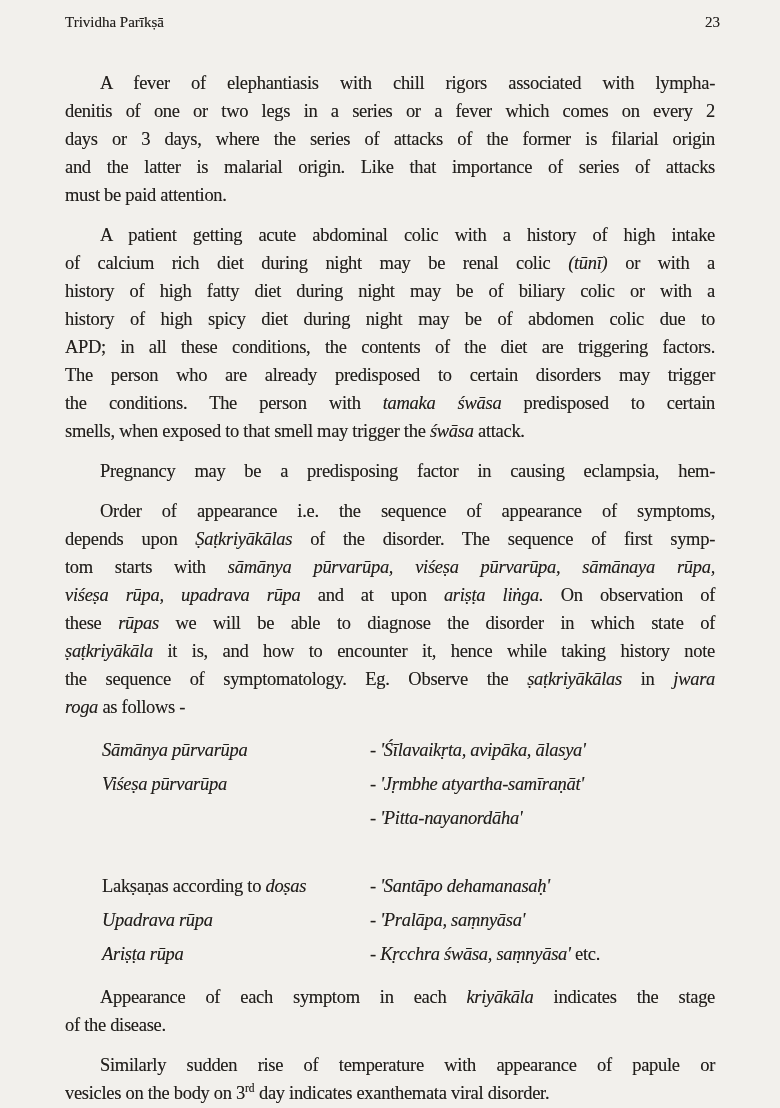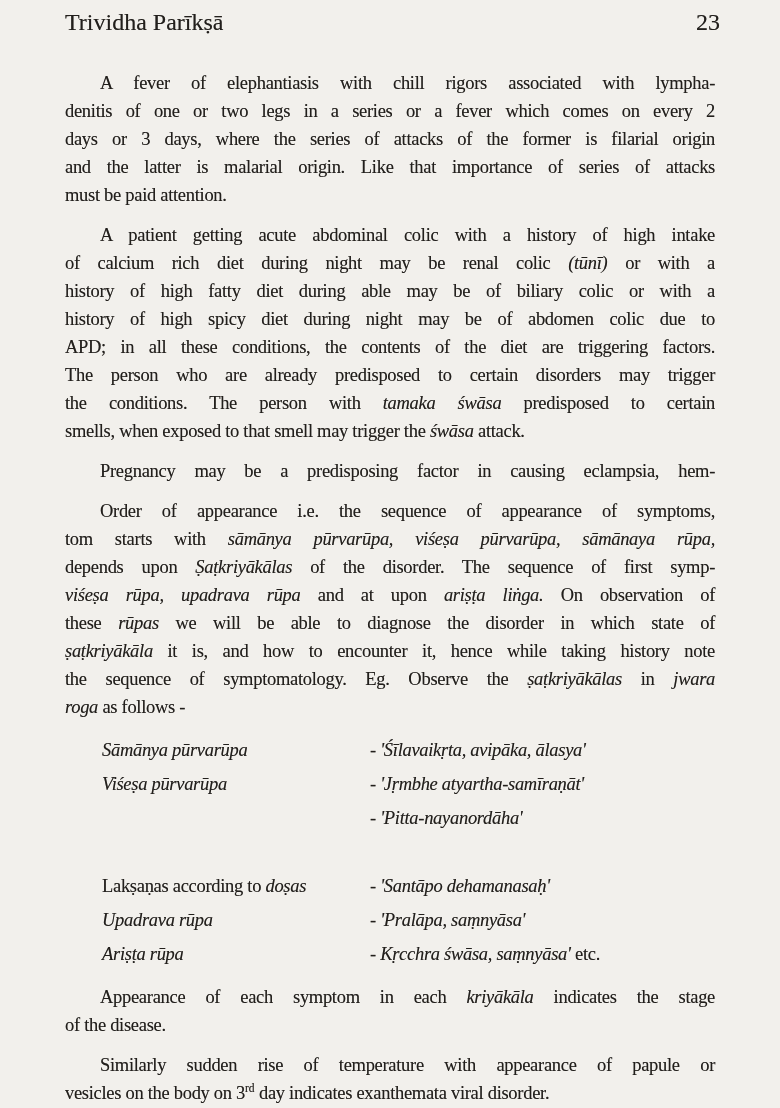--- a/index.html
+++ b/index.html
@@ -8,21 +8,21 @@
     width:780px;height:1108px;
     background:#f2f0ec;
     font-family:"Liberation Serif","DejaVu Serif",serif;
     color:#221f1c;
     overflow:hidden;
     text-shadow:0 0 0.5px rgba(20,18,16,0.45);
   }
   .hdr{
     display:flex;justify-content:space-between;align-items:flex-start;
     padding:10px 60px 0 65px;
-    font-size:24px;line-height:24px;
+    font-size:15px;line-height:24px;
   }
   .body{
     padding:23px 65px 0 65px;
     font-size:18.5px;
     letter-spacing:-0.3px;
   }
   .para{margin:12px 0 12px 0;}
   .line{
     line-height:28px;height:28px;
     text-align:justify;text-align-last:justify;
@@ -49,34 +49,34 @@
       <div class="para">
         <div class="line first"><span>A fever of elephantiasis with chill rigors associated with lympha-</span></div>
         <div class="line"><span>denitis of one or two legs in a series or a fever which comes on every 2</span></div>
         <div class="line"><span>days or 3 days, where the series of attacks of the former is filarial origin</span></div>
         <div class="line"><span>and the latter is malarial origin. Like that importance of series of attacks</span></div>
         <div class="line last"><span>must be paid attention.</span></div>
       </div>
       <div class="para">
         <div class="line first"><span>A patient getting acute abdominal colic with a history of high intake</span></div>
         <div class="line"><span>of calcium rich diet during night may be renal colic </span><i>(tūnī)</i><span> or with a</span></div>
-        <div class="line"><span>history of high fatty diet during able may be of biliary colic or with a</span></div>
+        <div class="line"><span>history of high fatty diet during night may be of biliary colic or with a</span></div>
         <div class="line"><span>history of high spicy diet during night may be of abdomen colic due to</span></div>
         <div class="line"><span>APD; in all these conditions, the contents of the diet are triggering factors.</span></div>
         <div class="line"><span>The person who are already predisposed to certain disorders may trigger</span></div>
         <div class="line"><span>the conditions. The person with </span><i>tamaka śwāsa</i><span> predisposed to certain</span></div>
         <div class="line last"><span>smells, when exposed to that smell may trigger the </span><i>śwāsa</i><span> attack.</span></div>
       </div>
       <div class="para">
         <div class="line first"><span>Pregnancy may be a predisposing factor in causing eclampsia, hem-</span></div>
       </div>
       <div class="para">
         <div class="line first"><span>Order of appearance i.e. the sequence of appearance of symptoms,</span></div>
+        <div class="line"><span>depends upon </span><i>Ṣaṭkriyākālas</i><span> of the disorder. The sequence of first symp-</span></div>
         <div class="line"><span>tom starts with </span><i>sāmānya pūrvarūpa, viśeṣa pūrvarūpa, sāmānaya rūpa,</i></div>
-        <div class="line"><span>depends upon </span><i>Ṣaṭkriyākālas</i><span> of the disorder. The sequence of first symp-</span></div>
         <div class="line"><i>viśeṣa rūpa, upadrava rūpa</i><span> and at upon </span><i>ariṣṭa liṅga.</i><span> On observation of</span></div>
         <div class="line"><span>these </span><i>rūpas</i><span> we will be able to diagnose the disorder in which state of</span></div>
         <div class="line"><i>ṣaṭkriyākāla</i><span> it is, and how to encounter it, hence while taking history note</span></div>
         <div class="line"><span>the sequence of symptomatology. Eg. Observe the </span><i>ṣaṭkriyākālas</i><span> in </span><i>jwara</i></div>
         <div class="line last"><i>roga</i><span> as follows -</span></div>
       </div>
       <div class="dlist">
         <div class="drow">
           <span class="dterm"><i>Sāmānya pūrvarūpa</i></span>
           <span class="dval"><i>- 'Śīlavaikṛta, avipāka, ālasya'</i></span>

